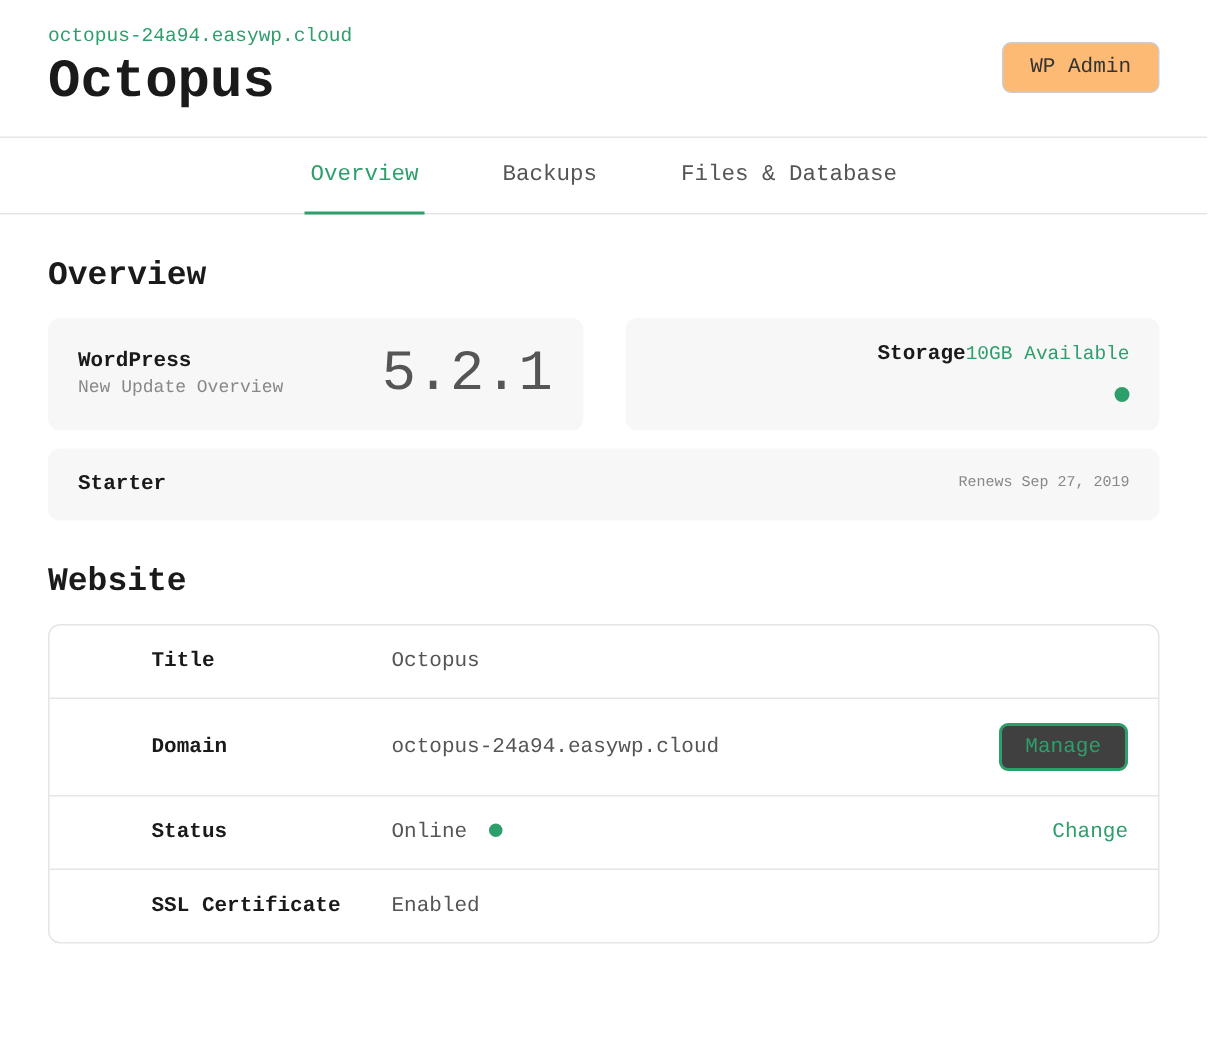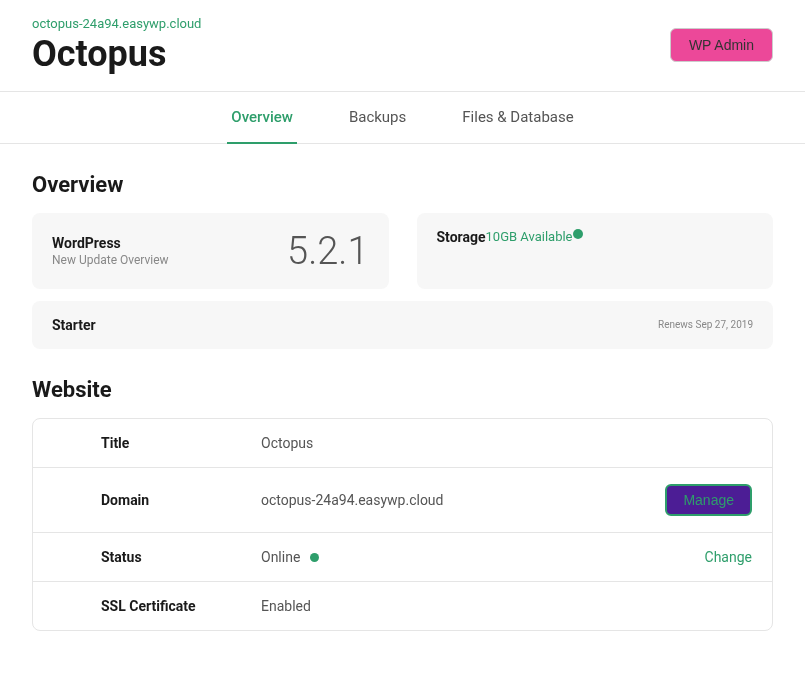--- a/index.html
+++ b/index.html
@@ -1,15 +1,15 @@
 <!DOCTYPE html>
 <html><head>
   <meta charset="utf-8">
   <style>
-    * { box-sizing: border-box; margin: 0; padding: 0; }
+    * { box-sizing: border-box; margin: 0; padding: 0; font-family: Liberation Mono, monospace; }
     body {
       font-family: -apple-system, BlinkMacSystemFont, 'Segoe UI', Roboto, sans-serif;
       background: #fff;
       color: #333;
       width: 805px;
       min-height: 699px;
     }
 
     
     .header {
@@ -24,21 +24,21 @@
       margin-bottom: 4px;
     }
     .site-title {
       font-size: 36px;
       font-weight: 700;
       color: #1a1a1a;
       line-height: 1.1;
     }
     .wp-admin-btn {
       border: 1px solid #ccc;
-      background: #ec4899;
+      background: #fdba74;
       border-radius: 6px;
       padding: 8px 18px;
       font-size: 14px;
       font-weight: 500;
       color: #333;
       cursor: pointer;
       margin-top: 12px;
     }
 
     
@@ -88,21 +88,22 @@
       gap: 28px;
       margin-bottom: 12px;
     }
 
     .card {
       background: #f7f7f7;
       border-radius: 8px;
       padding: 16px 20px;
       flex: 1;
       display: flex;
-      flex-direction: row;
+      flex-direction: column;
+      align-items: flex-end;
     }
 
     .card-wide {
       flex: 1;
       flex-direction: row;
       align-items: center;
       justify-content: space-between;
     }
 
     .card-left {}
@@ -197,21 +198,21 @@
       color: #2e9e6b;
       cursor: pointer;
     }
     .manage-btn {
       border: 2px solid #2e9e6b;
       border-radius: 6px;
       padding: 6px 16px;
       font-size: 14px;
       font-weight: 500;
       color: #2e9e6b;
-      background: #4c1d95;
+      background: #404040;
       cursor: pointer;
     }
     .status-dot {
       width: 9px;
       height: 9px;
       border-radius: 50%;
       background: #2e9e6b;
       display: inline-block;
       margin-left: 6px;
     }

